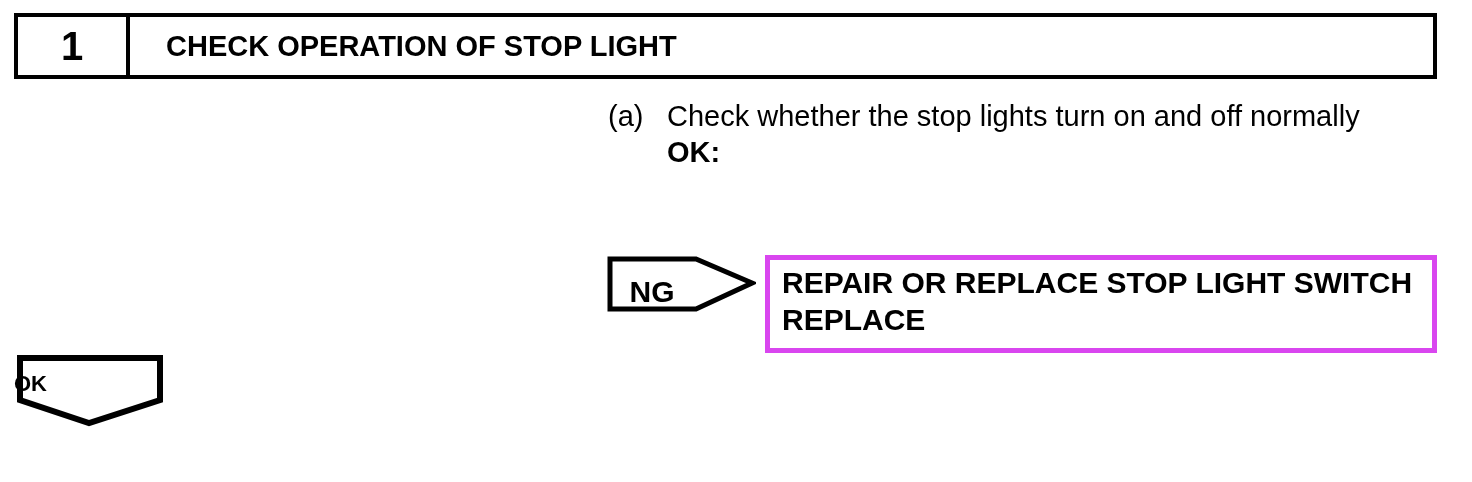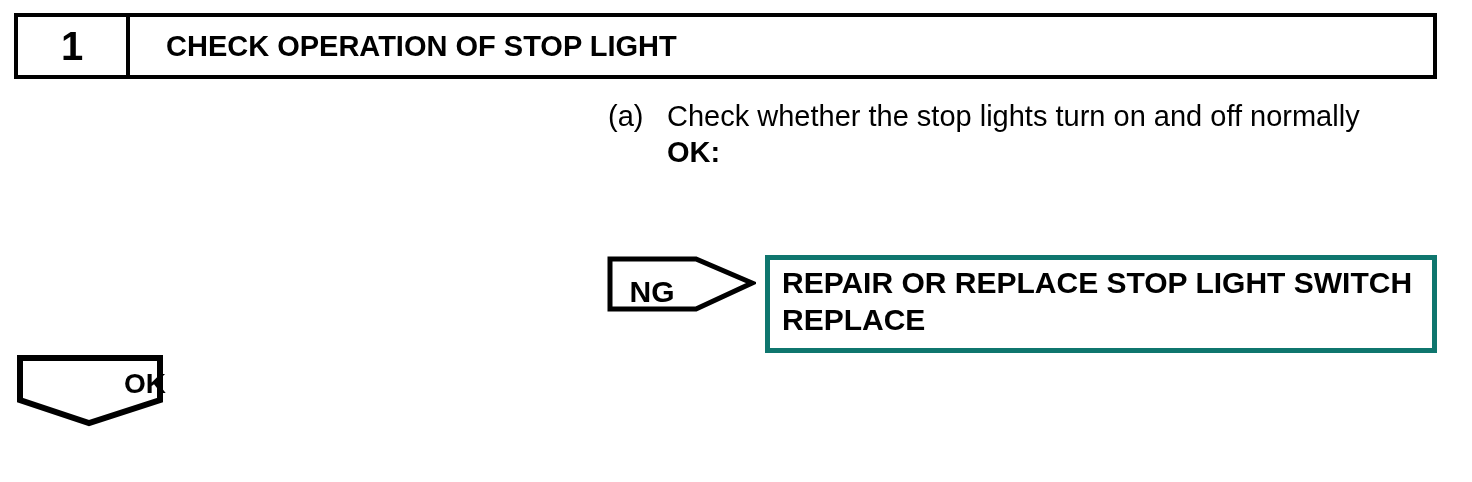--- a/index.html
+++ b/index.html
@@ -91,44 +91,44 @@
     font-size: 30px;
     line-height: 30px;
     margin-top: 12px;
   }
   .ng-action-box {
     position: absolute;
     left: 765px;
     top: 255px;
     width: 672px;
     height: 98px;
-    border: 5px solid #0f766e;
+    border: 5px solid #d946ef;
     box-sizing: border-box;
     padding: 4px 0 0 12px;
     font-weight: bold;
     font-size: 30px;
     line-height: 37px;
     white-space: nowrap;
     background: #fff;
   }
 
   
   .ok-connector-svg {
     position: absolute;
     left: 14px;
     top: 352px;
   }
   .ok-label {
     position: absolute;
     left: 14px;
     top: 368px;
     width: 152px;
-    text-align: right;
+    text-align: left;
     font-weight: bold;
-    font-size: 28px;
+    font-size: 22px;
     line-height: 31px;
   }
 </style>
 </head>
 <body>
 
 <div class="page">
 
   <div class="step-header">
     <div class="step-number">1</div>

